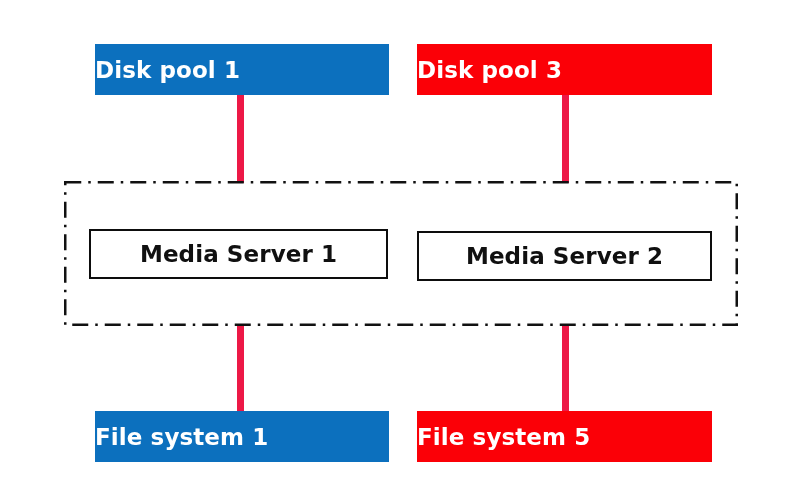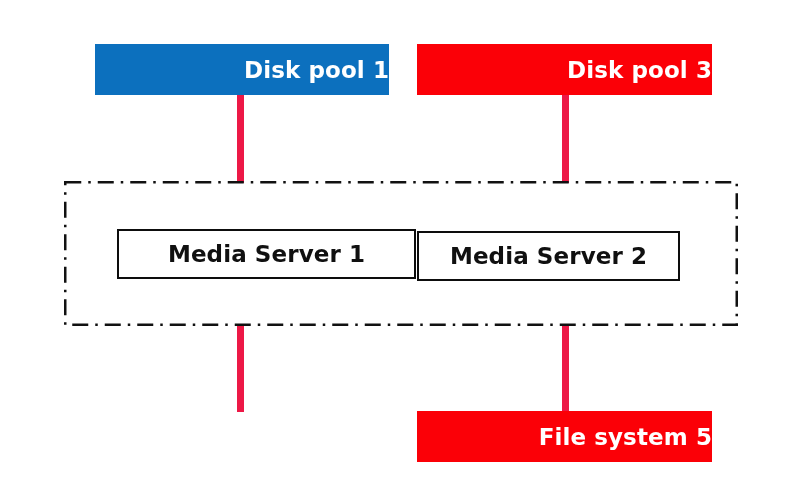--- a/index.html
+++ b/index.html
@@ -24,21 +24,21 @@
     position: absolute;
     width: 7px;
     background: #ED1846;
   }
 
   
   .node {
     position: absolute;
     display: flex;
     align-items: center;
-    justify-content: flex-end;
+    justify-content: flex-start;
     box-sizing: border-box;
     color: #ffffff;
     font-weight: bold;
     font-size: 23px;
     letter-spacing: 0.1px;
     white-space: nowrap;
   }
   .node.blue { background: #0C70BE; }
   .node.red  { background: #FB0007; }
   
@@ -86,26 +86,29 @@
     <span>Disk pool 3</span>
   </div>
 
   <div style="position:absolute; left:64px; top:181px; width:674px; height:145px;">
     <svg class="group-box-svg" width="674" height="145">
       <rect x="1.25" y="1.25" width="671.5" height="142.5" fill="none" stroke="#111111" stroke-width="2.5" stroke-dasharray="16 7 2.5 7" stroke-linecap="butt"></rect>
     </svg>
 
   </div>
 
-  <div class="server" style="left:89px; top:229px; width:299px; height:50px;margin-left:28px;">
+  <div class="server" style="left:89px; top:229px; width:299px; height:50px;">
     <span>Media Server 1</span>
   </div>
 
-  <div class="server" style="left:417px; top:231px; width:263px; height:50px;">
+  <div class="server" style="left:417px; top:231px; width:295px; height:50px;">
     <span>Media Server 2</span>
   </div>
 
+  <div class="node blue" style="left:95px; top:411px; width:294px; height:51px;">
+    <span>File system 1</span>
+  </div>
 
   <div class="node red" style="left:417px; top:411px; width:295px; height:51px;">
     <span>File system 5</span>
   </div>
 
 </div>
 
 </body></html>

